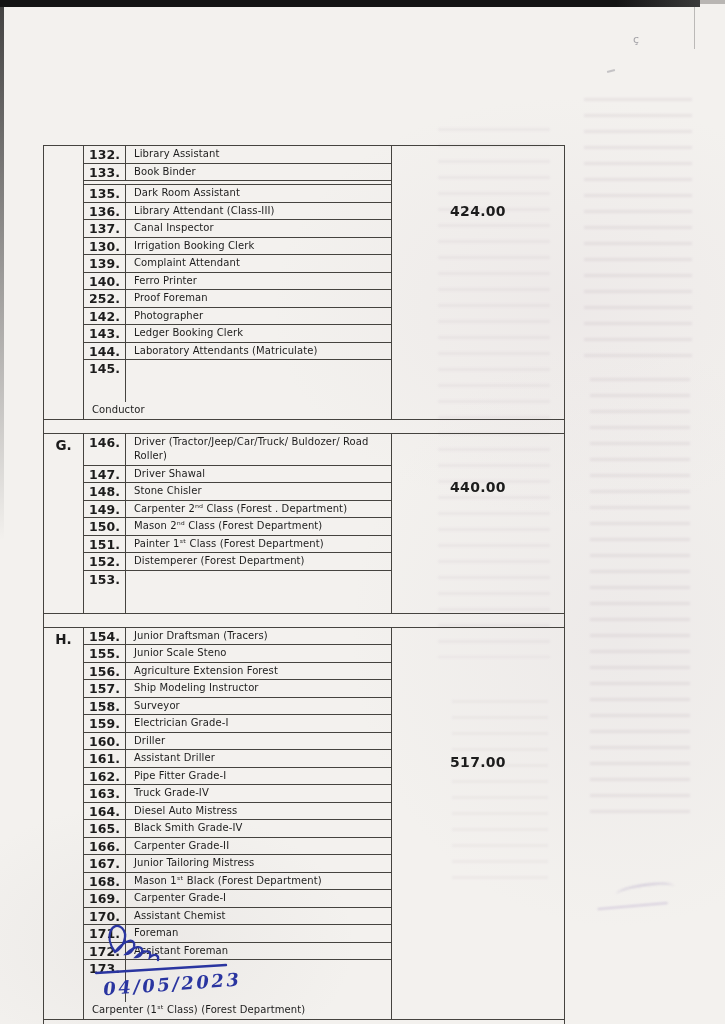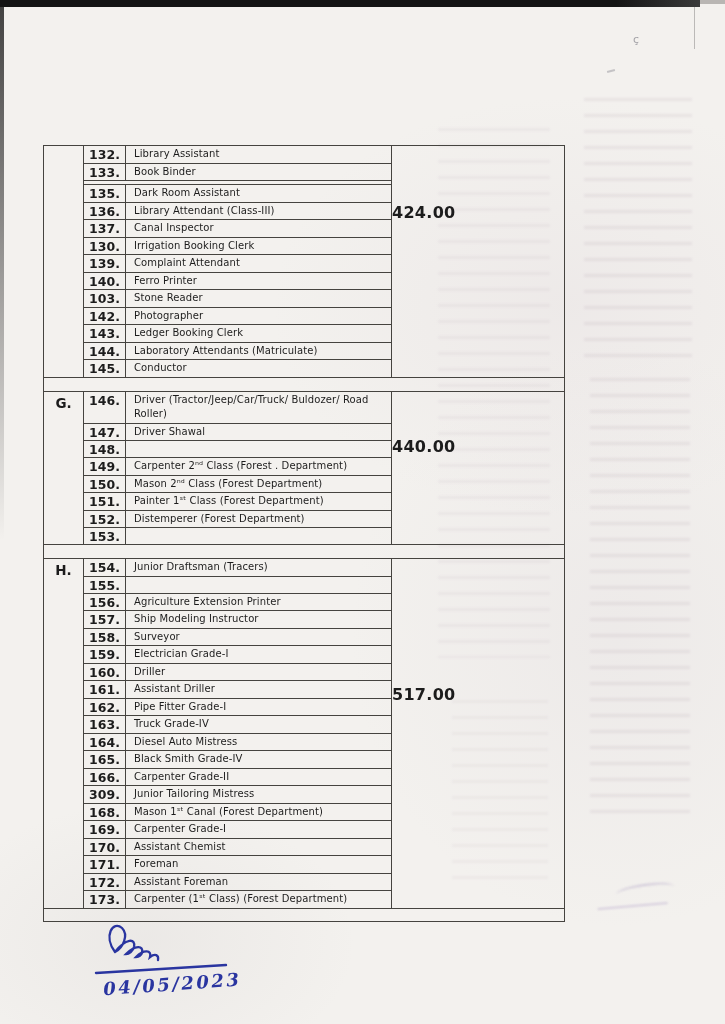--- a/index.html
+++ b/index.html
@@ -35,27 +35,27 @@
 
   
   .table-wrap { position:absolute; left:43px; top:145px; width:522px; }
   .block { display:flex; border:1px solid #45433f; align-items:stretch; }
   .sep-row { height:13px; border-left:1px solid #45433f; border-right:1px solid #45433f; }
   .bottom-row { height:12px; border:1px solid #45433f; border-top:none; }
   .col-letter { width:40px; border-right:1px solid #45433f; font-weight:700; font-size:13.5px;
                 text-align:center; padding-top:3px; box-sizing:border-box; }
   .col-rows { flex:1; display:flex; flex-direction:column; min-width:0; }
   .row { display:flex; border-bottom:1px solid #45433f; min-height:16px; align-items:stretch; }
-  .col-rows > .row:last-child { border-bottom:none; }
+  .col-rows > .row:last-child { border-bottom:none;flex-direction:column; }
   .gap-row { height:3px; border-bottom:1px solid #45433f; }
   .cell-num { width:42px; flex:0 0 42px; border-right:1px solid #45433f; font-weight:700; font-size:12.5px;
               line-height:15px; text-align:center; padding-top:1px; box-sizing:border-box; }
   .cell-title { flex:1; font-size:10px; line-height:14.5px; padding:1px 4px 1px 8px; letter-spacing:.1px; }
-  .col-value { width:173px; flex:0 0 173px; border-left:1px solid #45433f; text-align:left;
-               font-weight:700; font-size:16px; letter-spacing:.3px; box-sizing:border-box; }
+  .col-value { width:173px; flex:0 0 173px; border-left:1px solid #45433f; text-align:center;
+               font-weight:700; font-size:14px; letter-spacing:.3px; box-sizing:border-box; }
   .block-0 .col-value { padding-top:57px; }
   .block-1 .col-value { padding-top:45px; }
   .block-2 .col-value { padding-top:126px; }
 
   
   .signature { position:absolute; left:93px; top:916px; width:160px; height:84px; }
   .signature svg { overflow:visible; }
 </style>
 </head>
 <body>
@@ -107,22 +107,22 @@
           </div>
           <div class="row">
             <div class="cell-num">139.</div>
             <div class="cell-title">Complaint Attendant</div>
           </div>
           <div class="row">
             <div class="cell-num">140.</div>
             <div class="cell-title">Ferro Printer</div>
           </div>
           <div class="row">
-            <div class="cell-num">103.</div>
-            <div class="cell-title">Stone Reader</div>
+            <div class="cell-num">252.</div>
+            <div class="cell-title">Proof Foreman</div>
           </div>
           <div class="row">
             <div class="cell-num">142.</div>
             <div class="cell-title">Photographer</div>
           </div>
           <div class="row">
             <div class="cell-num">143.</div>
             <div class="cell-title">Ledger Booking Clerk</div>
           </div>
           <div class="row">
@@ -143,20 +143,21 @@
           <div class="row">
             <div class="cell-num">146.</div>
             <div class="cell-title">Driver (Tractor/Jeep/Car/Truck/ Buldozer/ Road Roller)</div>
           </div>
           <div class="row">
             <div class="cell-num">147.</div>
             <div class="cell-title">Driver Shawal</div>
           </div>
           <div class="row">
             <div class="cell-num">148.</div>
+            <div class="cell-title">Stone Chisler</div>
           </div>
           <div class="row">
             <div class="cell-num">149.</div>
             <div class="cell-title">Carpenter 2ⁿᵈ Class (Forest . Department)</div>
           </div>
           <div class="row">
             <div class="cell-num">150.</div>
             <div class="cell-title">Mason 2ⁿᵈ Class (Forest Department)</div>
           </div>
           <div class="row">
@@ -176,24 +177,25 @@
       <div class="sep-row"></div>
       <div class="block block-2">
         <div class="col-letter">H.</div>
         <div class="col-rows">
           <div class="row">
             <div class="cell-num">154.</div>
             <div class="cell-title">Junior Draftsman (Tracers)</div>
           </div>
           <div class="row">
             <div class="cell-num">155.</div>
+            <div class="cell-title">Junior Scale Steno</div>
           </div>
           <div class="row">
             <div class="cell-num">156.</div>
-            <div class="cell-title">Agriculture Extension Printer</div>
+            <div class="cell-title">Agriculture Extension Forest</div>
           </div>
           <div class="row">
             <div class="cell-num">157.</div>
             <div class="cell-title">Ship Modeling Instructor</div>
           </div>
           <div class="row">
             <div class="cell-num">158.</div>
             <div class="cell-title">Surveyor</div>
           </div>
           <div class="row">
@@ -222,26 +224,26 @@
           </div>
           <div class="row">
             <div class="cell-num">165.</div>
             <div class="cell-title">Black Smith Grade-IV</div>
           </div>
           <div class="row">
             <div class="cell-num">166.</div>
             <div class="cell-title">Carpenter Grade-II</div>
           </div>
           <div class="row">
-            <div class="cell-num">309.</div>
+            <div class="cell-num">167.</div>
             <div class="cell-title">Junior Tailoring Mistress</div>
           </div>
           <div class="row">
             <div class="cell-num">168.</div>
-            <div class="cell-title">Mason 1ˢᵗ Canal (Forest  Department)</div>
+            <div class="cell-title">Mason 1ˢᵗ Black (Forest  Department)</div>
           </div>
           <div class="row">
             <div class="cell-num">169.</div>
             <div class="cell-title">Carpenter Grade-I</div>
           </div>
           <div class="row">
             <div class="cell-num">170.</div>
             <div class="cell-title">Assistant Chemist</div>
           </div>
           <div class="row">

